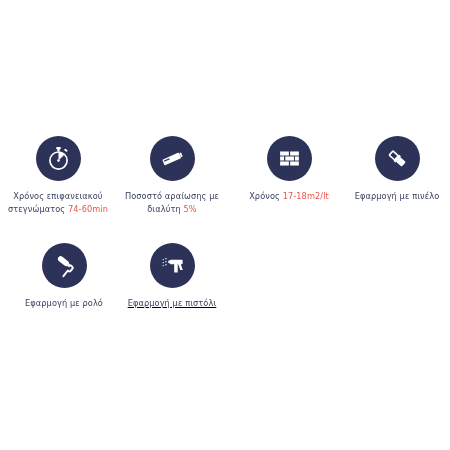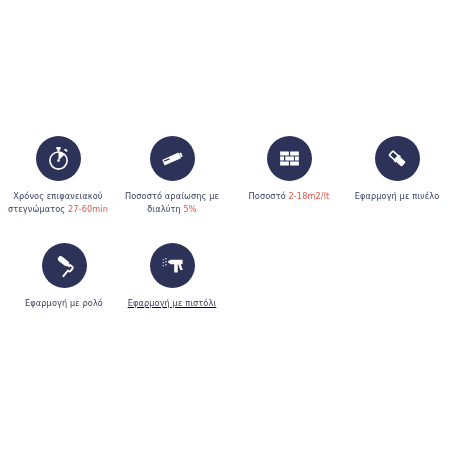--- a/index.html
+++ b/index.html
@@ -83,21 +83,21 @@
             <circle cx="16" cy="18.5" r="10.2"></circle>
           </g>
           <path d="M16 18.5 L16 8.3 A10.2 10.2 0 0 1 23.2 11.3 Z" fill="#ffffff"></path>
           <rect x="13.2" y="2.4" width="5.6" height="2.6" rx="1.1" fill="#ffffff"></rect>
           <rect x="14.6" y="4.4" width="2.8" height="3.2" fill="#ffffff"></rect>
           <rect x="22.6" y="5.1" width="4.3" height="2.3" rx="1.1" fill="#ffffff" transform="rotate(38 24.7 6.2)"></rect>
           <circle cx="16" cy="18.5" r="1.5" fill="#ffffff"></circle>
         </svg>
       </div>
       <div class="feature-label"><span>Χρόνος επιφανειακού
-στεγνώματος </span><span class="accent">27-60min</span></div>
+στεγνώματος </span><span class="accent">74-60min</span></div>
     </div>
 
     <div class="feature-item" id="item-dilution">
       <div class="feature-icon-circle">
         <svg width="27" height="27" viewBox="0 0 32 32" aria-hidden="true">
           <g transform="rotate(-24 16 16)">
             <rect x="4.2" y="12.4" width="21.5" height="7.4" rx="1.1" fill="#ffffff"></rect>
             <rect x="5.6" y="14.1" width="7.2" height="1.5" fill="#2c3258"></rect>
             <rect x="25.9" y="13.3" width="2.2" height="5.6" rx="1.1" fill="#ffffff"></rect>
           </g>
@@ -114,21 +114,21 @@
             <rect x="4" y="7" width="11.2" height="5.2"></rect>
             <rect x="16.8" y="7" width="11.2" height="5.2"></rect>
             <rect x="4" y="13.4" width="5.0" height="5.2"></rect>
             <rect x="10.6" y="13.4" width="11.2" height="5.2"></rect>
             <rect x="23.0" y="13.4" width="5.0" height="5.2"></rect>
             <rect x="4" y="19.8" width="11.2" height="5.2"></rect>
             <rect x="16.8" y="19.8" width="11.2" height="5.2"></rect>
           </g>
         </svg>
       </div>
-      <div class="feature-label"><span>Ποσοστό </span><span class="accent">2-18m2/lt</span></div>
+      <div class="feature-label"><span>Χρόνος </span><span class="accent">17-18m2/lt</span></div>
     </div>
 
     <div class="feature-item" id="item-brush">
       <div class="feature-icon-circle">
         <svg width="27" height="27" viewBox="0 0 32 32" aria-hidden="true">
           <g transform="rotate(42 16 16)">
             <rect x="6.0" y="13.0" width="8.6" height="6.6" rx="0.8" fill="none" stroke="#ffffff" stroke-width="1.9"></rect>
             <rect x="14.2" y="11.4" width="3.4" height="9.8" rx="0.7" fill="#ffffff"></rect>
             <rect x="17.3" y="12.6" width="8.8" height="7.4" rx="1.3" fill="#ffffff"></rect>
           </g>

